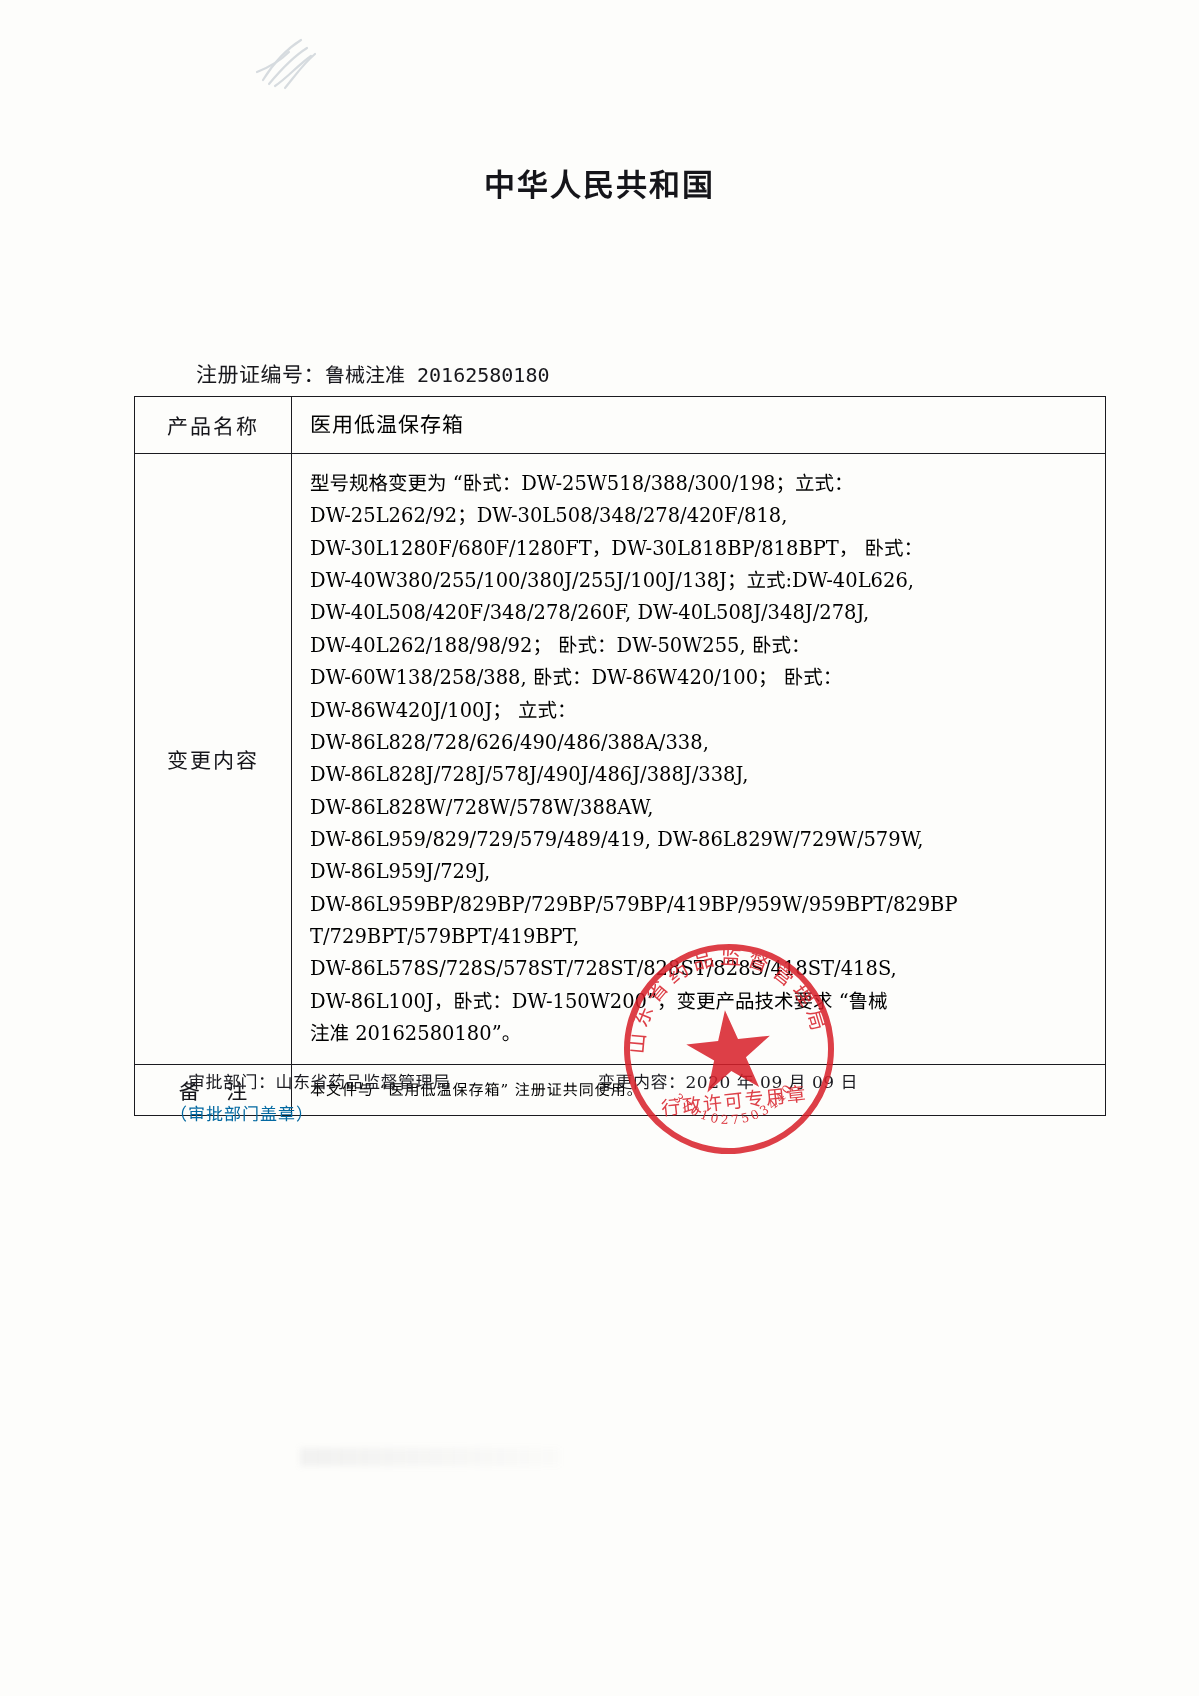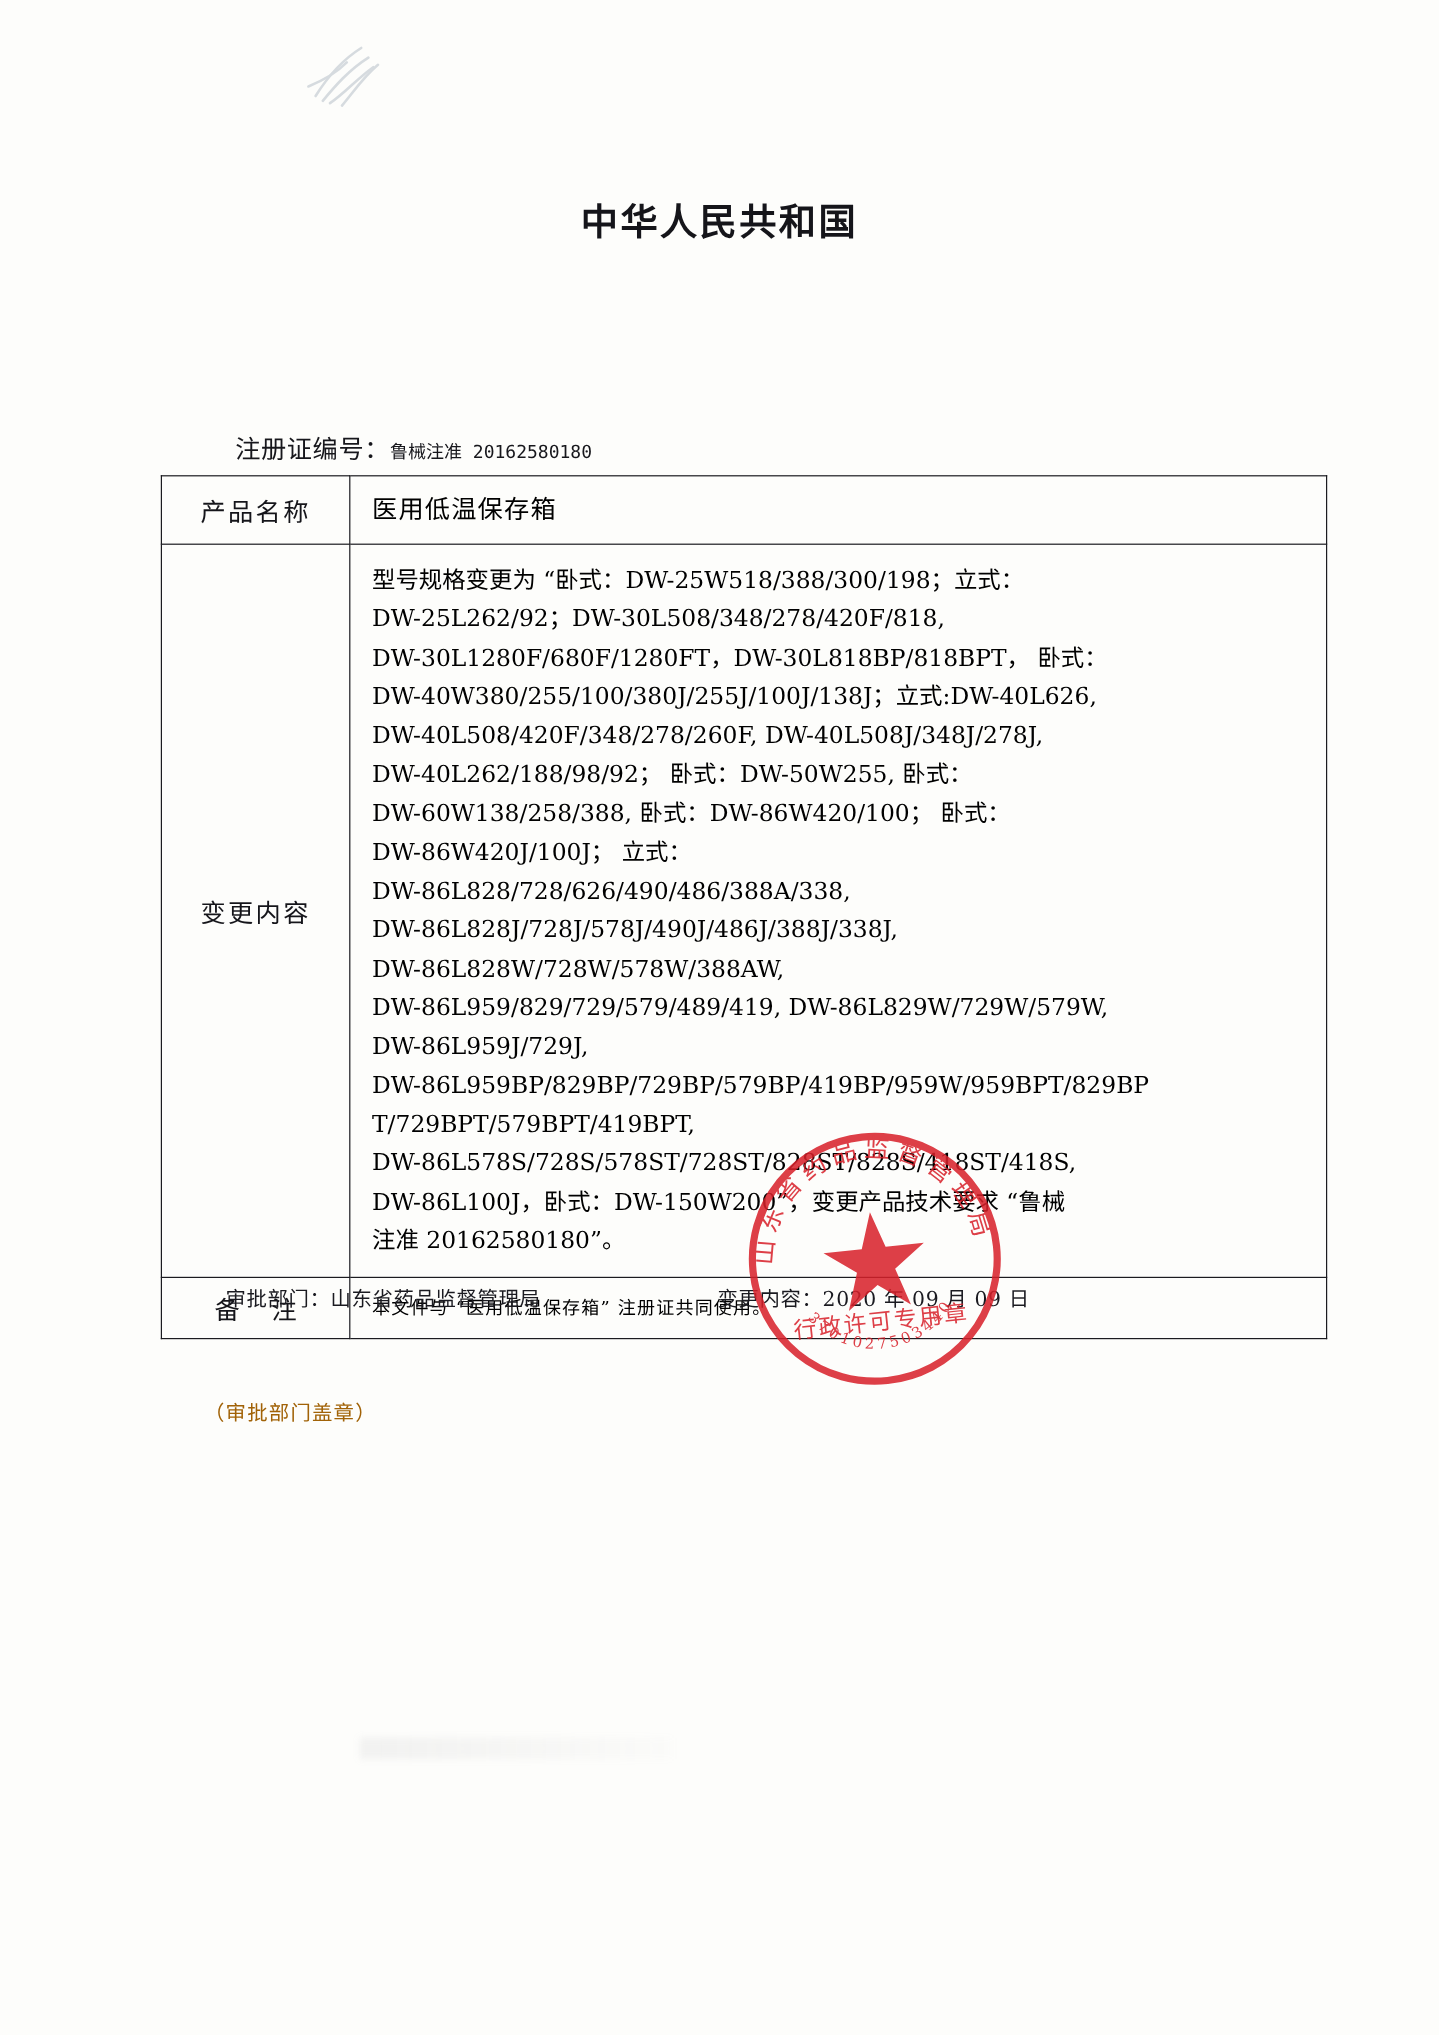--- a/index.html
+++ b/index.html
@@ -62,21 +62,21 @@
     position: absolute;
     left: 196px;
     top: 358px;
     font-size: 21px;
     letter-spacing: 0.5px;
     color: #17171c;
     white-space: nowrap;
   }
   .reg-no .num {
     font-family: "DejaVu Sans Mono", "Liberation Mono", monospace;
-    font-size: 15px;
+    font-size: 20px;
     letter-spacing: 0px;
   }
 
   
   .doc-table {
     position: absolute;
     left: 134px;
     top: 396px;
     width: 972px;
     border-collapse: collapse;
@@ -145,24 +145,24 @@
   }
   .footer-line .approve-date {
     position: absolute;
     left: 410px;
     top: 0;
     white-space: nowrap;
   }
   .seal-note {
     position: absolute;
     left: 170px;
-    top: 1163px;
+    top: 1100px;
     font-size: 17px;
     letter-spacing: 1px;
-    color: #a16207;
+    color: #0369a1;
   }
 
   
   .seal {
     position: absolute;
     left: 620px;
     top: 940px;
     width: 218px;
     height: 218px;
     pointer-events: none;

